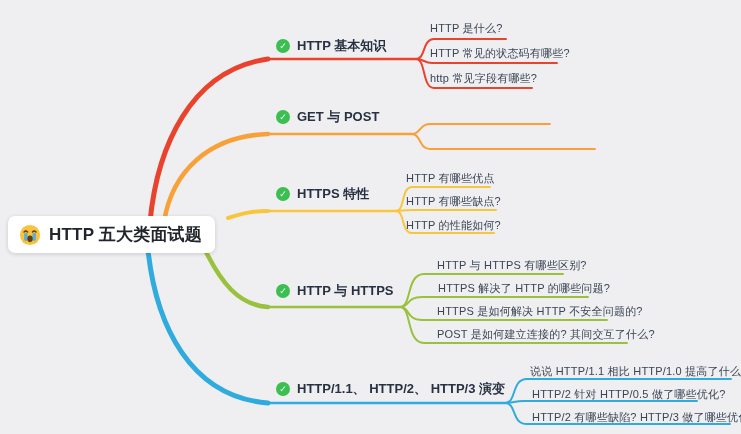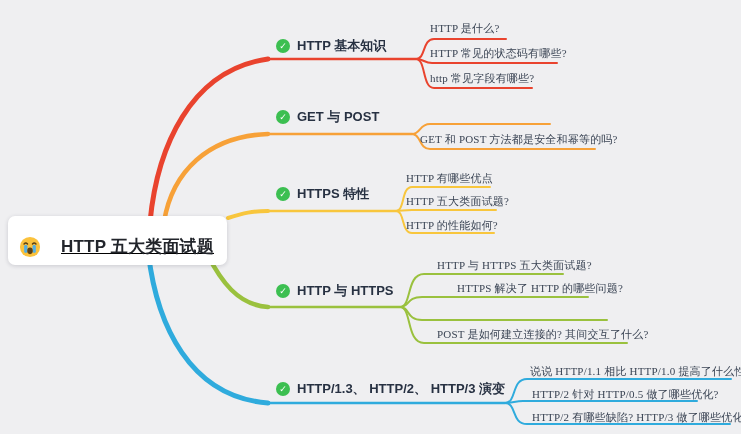--- a/index.html
+++ b/index.html
@@ -13,24 +13,23 @@
     background:#efeff1;
     overflow:hidden;
   }
   .lines{position:absolute;left:0;top:0;}
   .lines path{fill:none;stroke-linecap:round;}
 
   .root-node{
     position:absolute;left:8px;top:216px;height:37px;
     background:#ffffff;border-radius:7px;
     box-shadow:0 1px 4px rgba(40,40,60,.18);
-    display:flex;align-items:center;gap:20px;
-    padding:12px 13px 0 11px;
+    display:flex;align-items:center;gap:8px;
+    padding:0 13px 0 11px;
     z-index:3;
-    text-decoration:underline;
   }
   .root-label{
     font-size:17px;font-weight:bold;color:#22252b;
     white-space:nowrap;letter-spacing:.2px;
   }
   .topic{
     position:absolute;display:flex;align-items:center;gap:7px;
     height:16px;z-index:2;
   }
   .check{
@@ -38,21 +37,21 @@
     background:#3cbf51;color:#ffffff;
     font-size:9px;font-weight:bold;line-height:14px;text-align:center;
     flex:0 0 14px;
   }
   .topic-label{
     font-size:13px;font-weight:bold;color:#273142;white-space:nowrap;
   }
   .child{
     position:absolute;z-index:2;
     font-size:11px;color:#3a4454;white-space:nowrap;
-    line-height:13px;letter-spacing:.2px;font-family:Liberation Serif, serif;
+    line-height:13px;letter-spacing:.2px;
   }
 </style>
 </head>
 <body>
 
 <div class="canvas">
 
   <svg class="lines" width="741" height="434" viewBox="0 0 741 434">
 
     <g stroke="#e9432e">
@@ -121,34 +120,34 @@
   <div class="topic" style="left:276px;top:186px">
     <span class="check">✓</span>
     <span class="topic-label">HTTPS 特性</span>
   </div>
   <div class="topic" style="left:276px;top:283px">
     <span class="check">✓</span>
     <span class="topic-label">HTTP 与 HTTPS</span>
   </div>
   <div class="topic" style="left:276px;top:381px">
     <span class="check">✓</span>
-    <span class="topic-label">HTTP/1.3、 HTTP/2、 HTTP/3 演变</span>
+    <span class="topic-label">HTTP/1.1、 HTTP/2、 HTTP/3 演变</span>
   </div>
 
   <div class="child" style="left:430px;top:22px">HTTP 是什么?</div>
   <div class="child" style="left:430px;top:47px">HTTP 常见的状态码有哪些?</div>
   <div class="child" style="left:430px;top:72px">http 常见字段有哪些?</div>
 
-  <div class="child" style="left:420px;top:133px">GET 和 POST 方法都是安全和幂等的吗?</div>
 
   <div class="child" style="left:406px;top:172px">HTTP 有哪些优点</div>
-  <div class="child" style="left:406px;top:195px">HTTP 五大类面试题?</div>
+  <div class="child" style="left:406px;top:195px">HTTP 有哪些缺点?</div>
   <div class="child" style="left:406px;top:219px">HTTP 的性能如何?</div>
 
-  <div class="child" style="left:437px;top:259px">HTTP 与 HTTPS 五大类面试题?</div>
-  <div class="child" style="left:457px;top:282px">HTTPS 解决了 HTTP 的哪些问题?</div>
+  <div class="child" style="left:437px;top:259px">HTTP 与 HTTPS 有哪些区别?</div>
+  <div class="child" style="left:438px;top:282px">HTTPS 解决了 HTTP 的哪些问题?</div>
+  <div class="child" style="left:437px;top:305px">HTTPS 是如何解决 HTTP 不安全问题的?</div>
   <div class="child" style="left:437px;top:328px">POST  是如何建立连接的?  其间交互了什么?</div>
 
   <div class="child" style="left:530px;top:365px">说说 HTTP/1.1 相比 HTTP/1.0 提高了什么性能?</div>
   <div class="child" style="left:532px;top:388px">HTTP/2 针对 HTTP/0.5 做了哪些优化?</div>
   <div class="child" style="left:532px;top:411px">HTTP/2 有哪些缺陷?  HTTP/3 做了哪些优化?</div>
 
 </div>
 
 </body></html>

